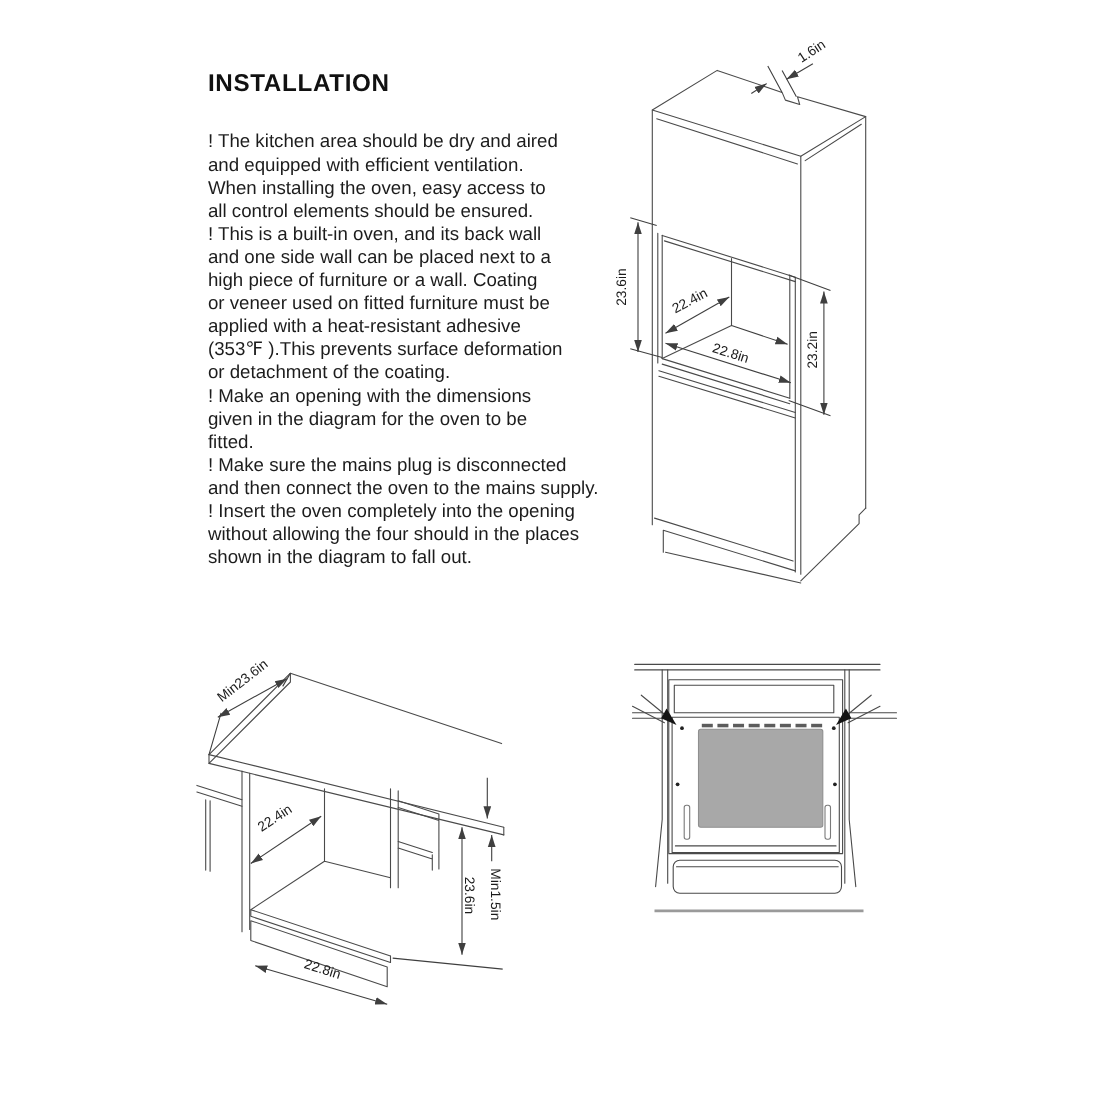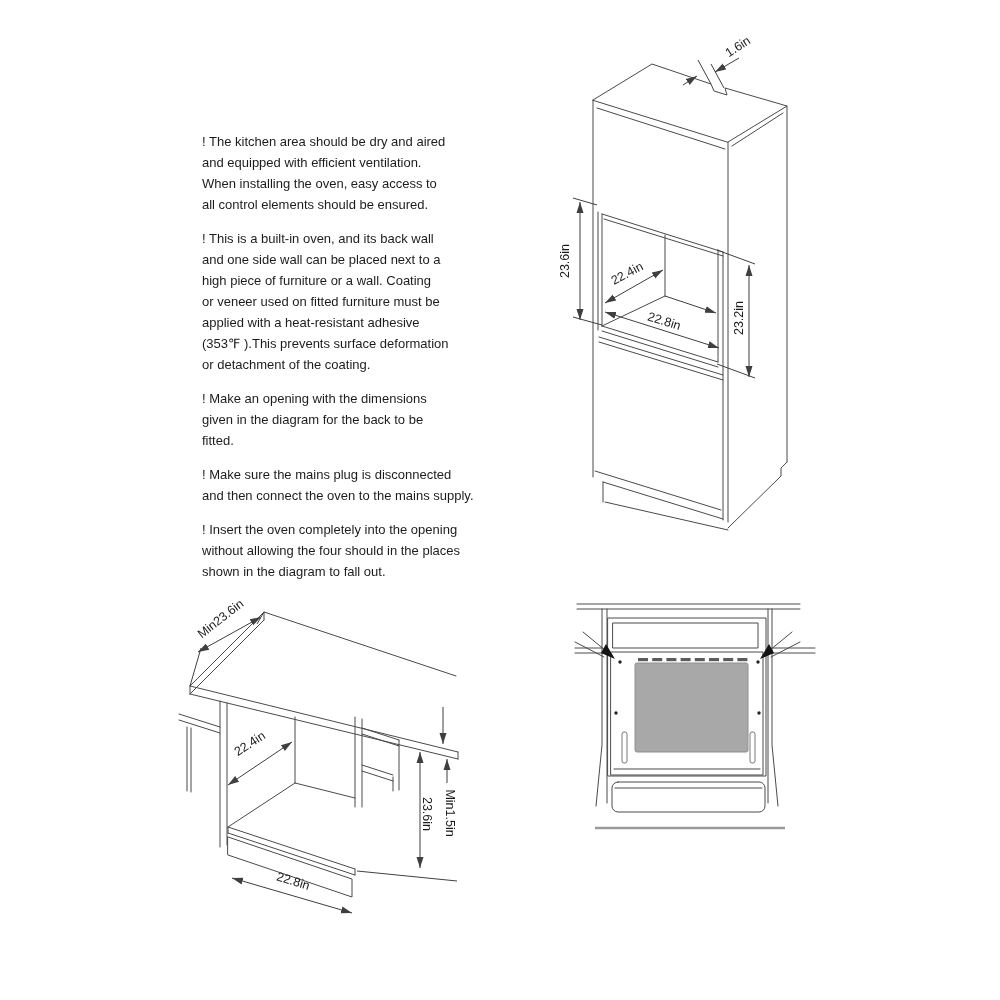--- a/index.html
+++ b/index.html
@@ -7,52 +7,53 @@
     position:relative; width:1000px; height:1000px; background:#ffffff;
     font-family:"Liberation Sans","DejaVu Sans",sans-serif; color:#1c1c1c;
     overflow:hidden;
   }
   #title {
     position:absolute; left:189px; top:63px;
     font-size:22px; font-weight:bold; letter-spacing:0.6px; color:#111;
   }
   #body-text { position:absolute; left:189px; top:118px; width:372px; }
   .para {
-    margin:13px; white-space:pre-line;
-    font-size:13px; line-height:21px; color:#1c1c1c;
+    margin:0; white-space:pre-line;
+    font-size:17px; line-height:21px; color:#1c1c1c;
   }
   svg { position:absolute; overflow:visible; }
   .ln  { stroke:#4a4a4a; stroke-width:1; fill:none; stroke-linejoin:round; stroke-linecap:round; }
   .dimln { stroke:#3f3f3f; stroke-width:1; fill:none; }
   .dim {
     font-family:"Liberation Sans","DejaVu Sans",sans-serif;
     font-size:12.5px; fill:#1b1b1b; text-anchor:middle;
   }
   .thick { stroke:#9a9a9a; stroke-width:2.5; fill:none; }
 </style>
 </head>
 <body>
 
 <div id="page">
 
+  <div id="title">INSTALLATION</div>
 
   <div id="body-text">
     <p class="para">!  The kitchen area should be dry and aired
 and equipped with efficient ventilation.
 When installing the oven, easy access to
 all control elements should be ensured.</p>
     <p class="para">!  This is a built-in oven, and its back wall
 and one side wall can be placed next to a
 high piece of furniture or a wall. Coating
 or veneer used on fitted furniture must be
 applied with a heat-resistant adhesive
 (353℉ ).This prevents surface deformation
 or detachment of the coating.</p>
     <p class="para">!  Make an opening with the dimensions
-given in the diagram for the back to be
+given in the diagram for the oven to be
 fitted.</p>
     <p class="para">!  Make sure the mains plug is disconnected
 and then connect the oven to the mains supply.</p>
     <p class="para">!  Insert the oven completely into the opening
 without allowing the four should in the places
 shown in the diagram to fall out.</p>
   </div>
 
   <svg style="left:555px; top:28px;" width="260" height="520" viewBox="0 0 260 520">
     <defs>

